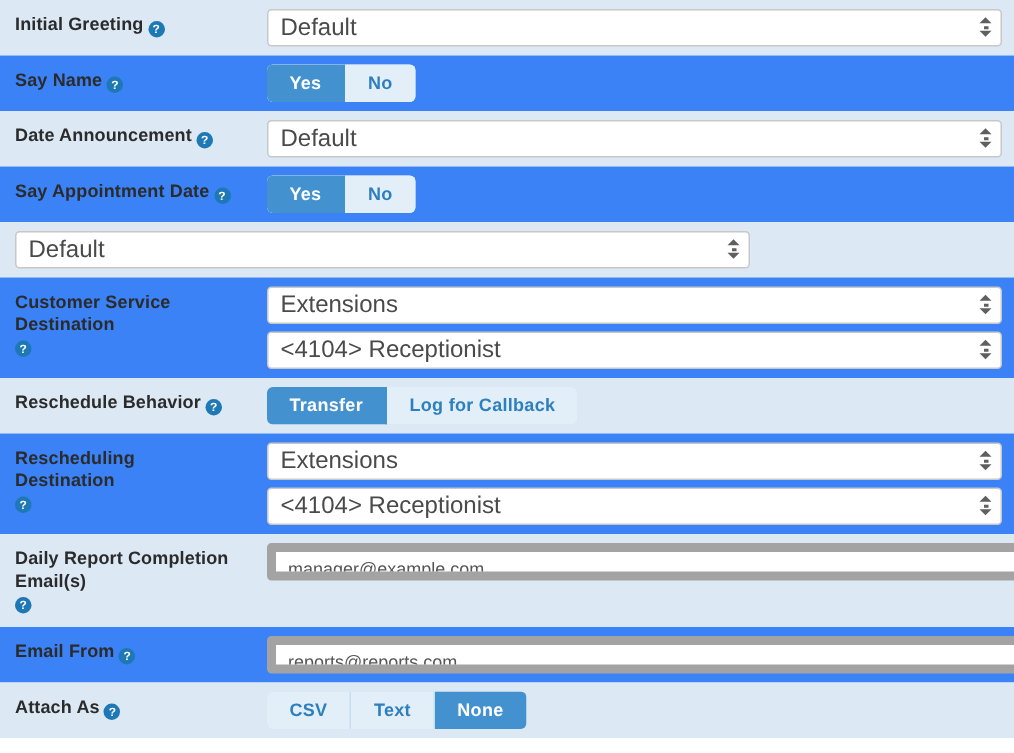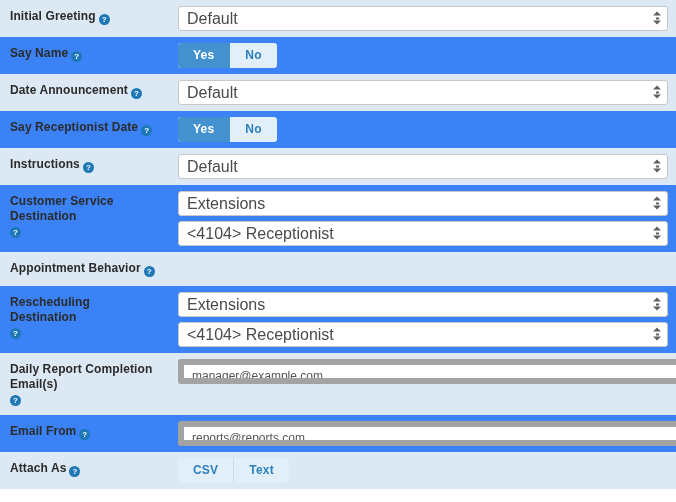--- a/index.html
+++ b/index.html
@@ -207,28 +207,27 @@
           <div class="ui-select">Default</div>
           <span class="select-arrows">
             <i class="up"></i>
             <b></b>
             <i class="down"></i>
           </span>
         </div>
       </div>
     </div>
     <div class="form-row">
-      <div class="row-label"><span class="label-text">Say Receptionist Date</span><span class="help-icon">?</span></div>
+      <div class="row-label"><span class="label-text">Say Appointment Date</span><span class="help-icon">?</span></div>
       <div class="row-control"><div class="btn-group">
           <div class="tbtn active">Yes</div>
           <div class="tbtn">No</div>
         </div></div>
     </div>
     <div class="form-row striped">
-      <div class="row-label"><span class="label-text">Instructions</span><span class="help-icon">?</span></div>
       <div class="row-control">
         <div class="select-wrap">
           <div class="ui-select">Default</div>
           <span class="select-arrows">
             <i class="up"></i>
             <b></b>
             <i class="down"></i>
           </span>
         </div>
       </div>
@@ -248,21 +247,25 @@
           <div class="ui-select">&lt;4104&gt; Receptionist</div>
           <span class="select-arrows">
             <i class="up"></i>
             <b></b>
             <i class="down"></i>
           </span>
         </div>
       </div>
     </div>
     <div class="form-row striped">
-      <div class="row-label"><span class="label-text">Appointment Behavior</span><span class="help-icon">?</span></div>
+      <div class="row-label"><span class="label-text">Reschedule Behavior</span><span class="help-icon">?</span></div>
+      <div class="row-control"><div class="btn-group">
+          <div class="tbtn active">Transfer</div>
+          <div class="tbtn">Log for Callback</div>
+        </div></div>
     </div>
     <div class="form-row">
       <div class="row-label"><span class="label-text">Rescheduling Destination</span><span class="help-icon own-line">?</span></div>
       <div class="row-control">
         <div class="select-wrap">
           <div class="ui-select">Extensions</div>
           <span class="select-arrows">
             <i class="up"></i>
             <b></b>
             <i class="down"></i>
@@ -288,15 +291,16 @@
       <div class="row-label"><span class="label-text">Email From</span><span class="help-icon">?</span></div>
       <div class="row-control">
         <div class="ui-input">reports@reports.com</div>
       </div>
     </div>
     <div class="form-row striped">
       <div class="row-label"><span class="label-text">Attach As</span><span class="help-icon">?</span></div>
       <div class="row-control"><div class="btn-group">
           <div class="tbtn">CSV</div>
           <div class="tbtn">Text</div>
+          <div class="tbtn active">None</div>
         </div></div>
     </div>
   </div>
 
 </body></html>

